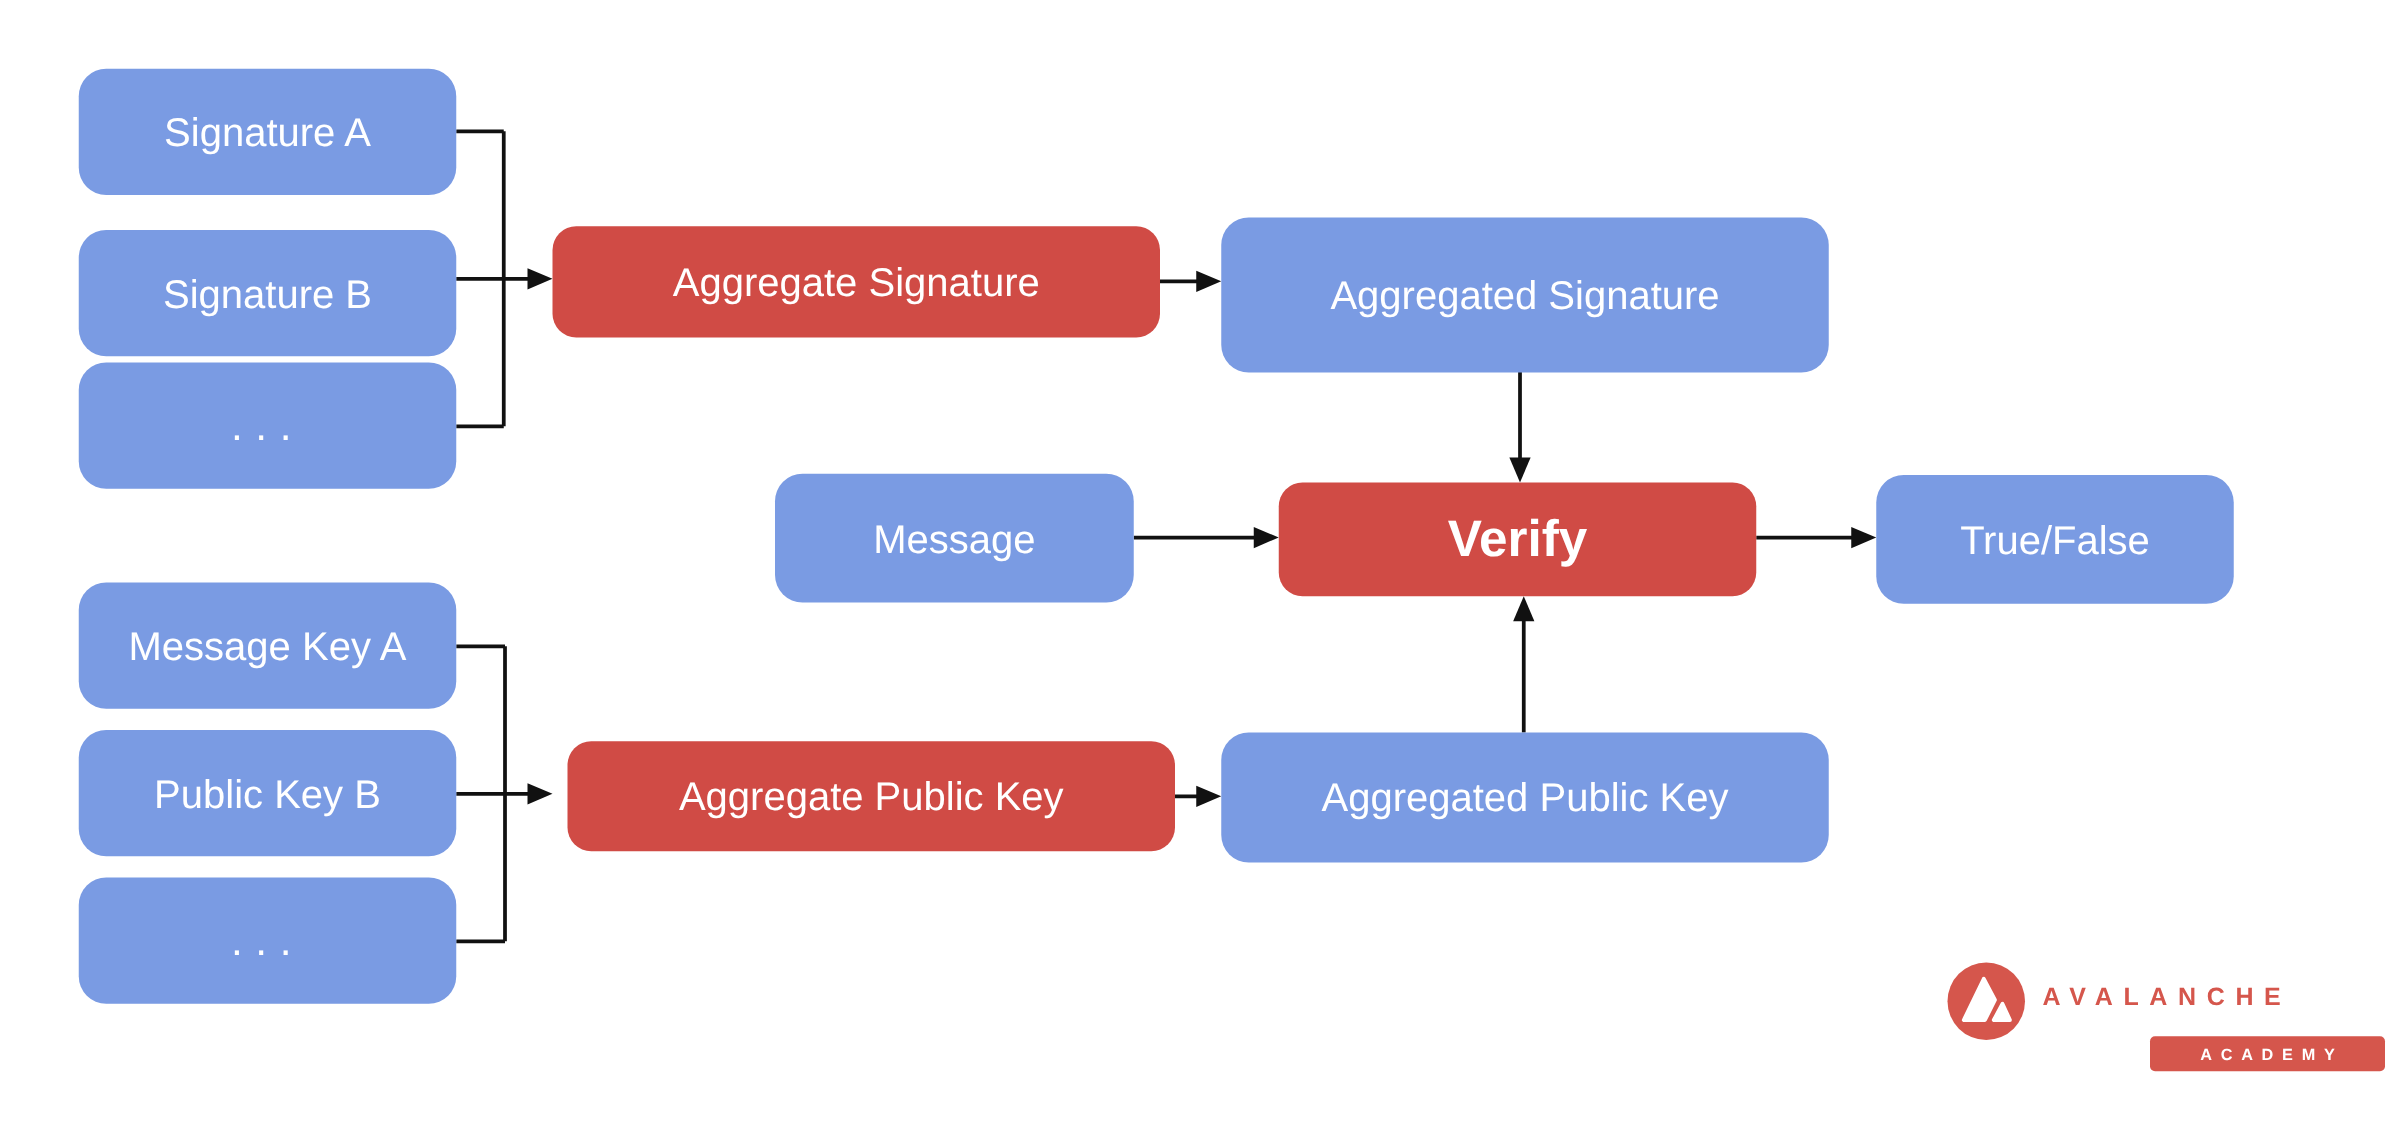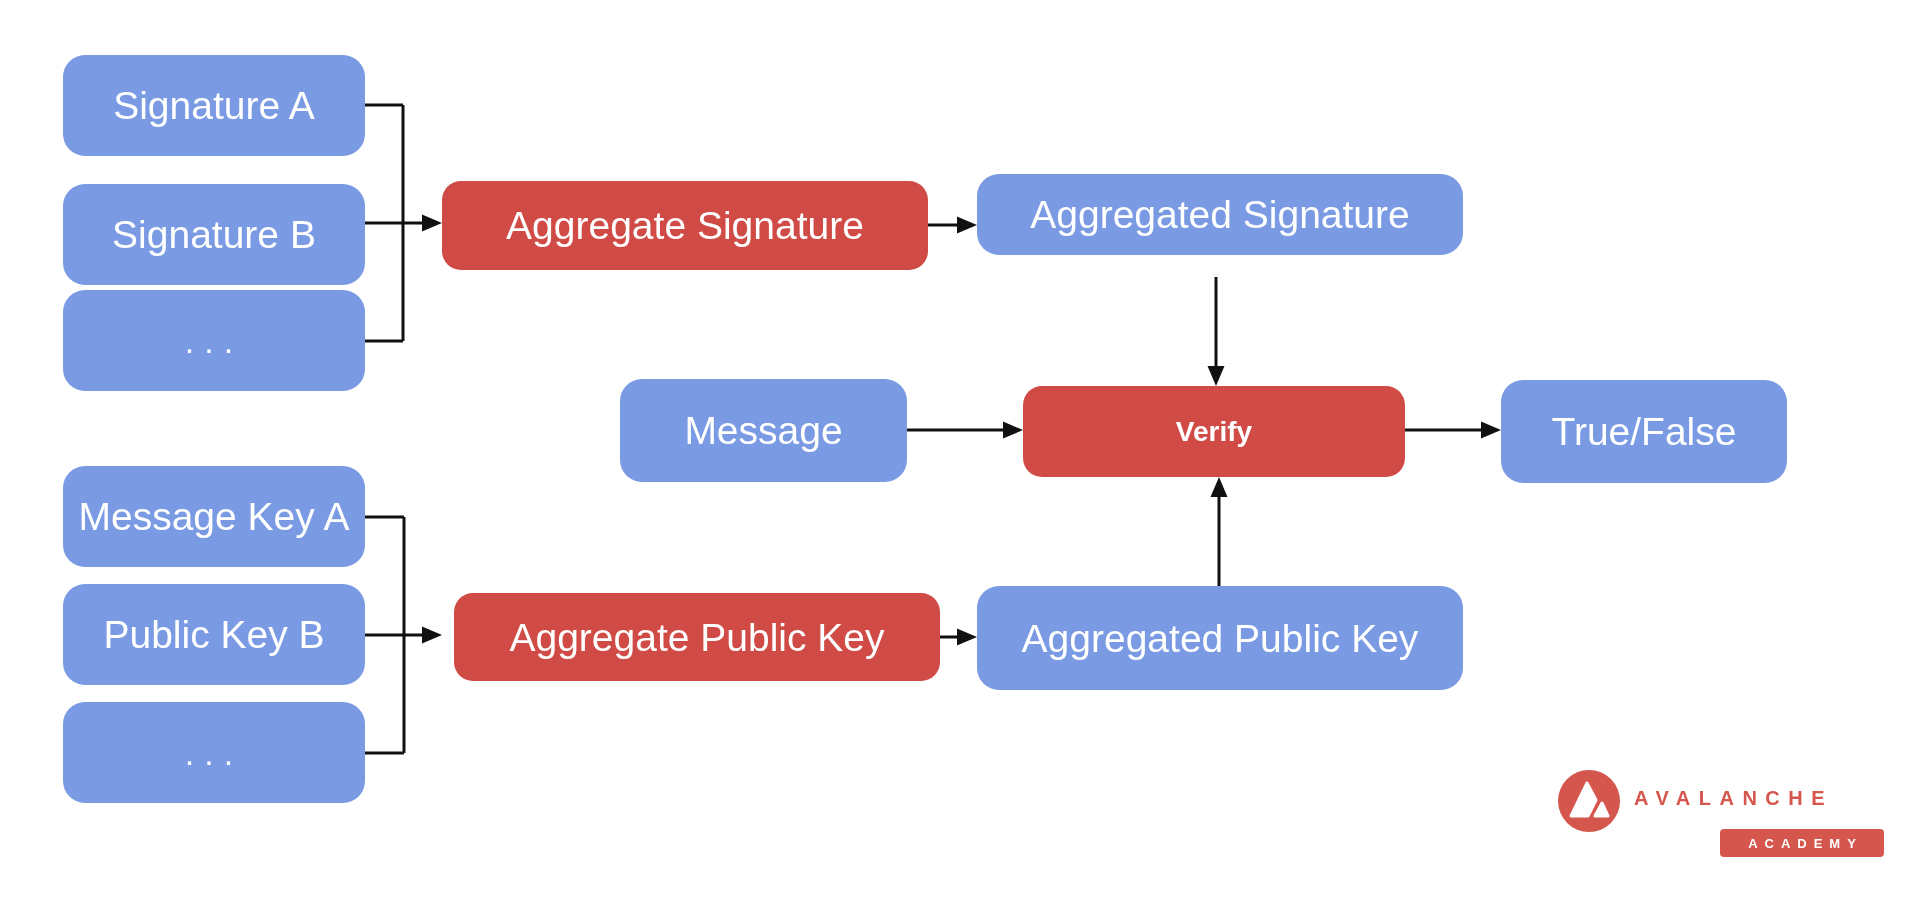--- a/index.html
+++ b/index.html
@@ -20,36 +20,36 @@
     left: 0; top: 0;
     width: 1920px; height: 904px;
     pointer-events: none;
   }
   .node {
     position: absolute;
     display: flex;
     align-items: center;
     justify-content: center;
     color: var(--text, #ffffff);
-    font-size: 39px;
+    font-size: 32px;
     line-height: 1;
     white-space: nowrap;
     box-sizing: border-box;
   }
   .node.blue  { background: var(--node-blue, #7A9BE3);  border-radius: 22px; }
   .node.red   { background: var(--node-red,  #D04B45);  border-radius: 19px; }
-  .node.bold  { font-weight: 700; font-size: 28px; }
+  .node.bold  { font-weight: 700; font-size: 41px; }
   .node.dots  { letter-spacing: 10px; font-size: 34px; }
 
   
   .sig-a      { left:  63px; top:  55px; width: 302px; height: 101px; }
   .sig-b      { left:  63px; top: 184px; width: 302px; height: 101px; }
   .sig-more   { left:  63px; top: 290px; width: 302px; height: 101px; }
   .agg-sig    { left: 442px; top: 181px; width: 486px; height:  89px; }
-  .aggd-sig   { left: 977px; top: 174px; width: 486px; height: 81px; }
+  .aggd-sig   { left: 977px; top: 174px; width: 486px; height: 124px; }
   .message    { left: 620px; top: 379px; width: 287px; height: 103px; }
   .verify     { left:1023px; top: 386px; width: 382px; height:  91px; }
   .true-false { left:1501px; top: 380px; width: 286px; height: 103px; }
   .pk-a       { left:  63px; top: 466px; width: 302px; height: 101px; }
   .pk-b       { left:  63px; top: 584px; width: 302px; height: 101px; }
   .pk-more    { left:  63px; top: 702px; width: 302px; height: 101px; }
   .agg-pk     { left: 442px; top: 593px; width: 486px; height:  88px; margin-left: 12px; }
   .aggd-pk    { left: 977px; top: 586px; width: 486px; height: 104px; }
 
   
@@ -66,21 +66,21 @@
     color: var(--logo-red, #D5564C);
     font-size: 20px;
     font-weight: 700;
     letter-spacing: 8.5px;
     line-height: 1;
     white-space: nowrap;
   }
   .logo-badge {
     position: absolute;
     left: 1720px; top: 829px;
-    width: 164px; height: 28px;
+    width: 188px; height: 28px;
     background: var(--logo-red, #D5564C);
     border-radius: 4px;
     display: flex;
     align-items: center;
     justify-content: center;
     color: #ffffff;
     font-size: 13px;
     font-weight: 700;
     letter-spacing: 7px;
     text-indent: 7px; 

